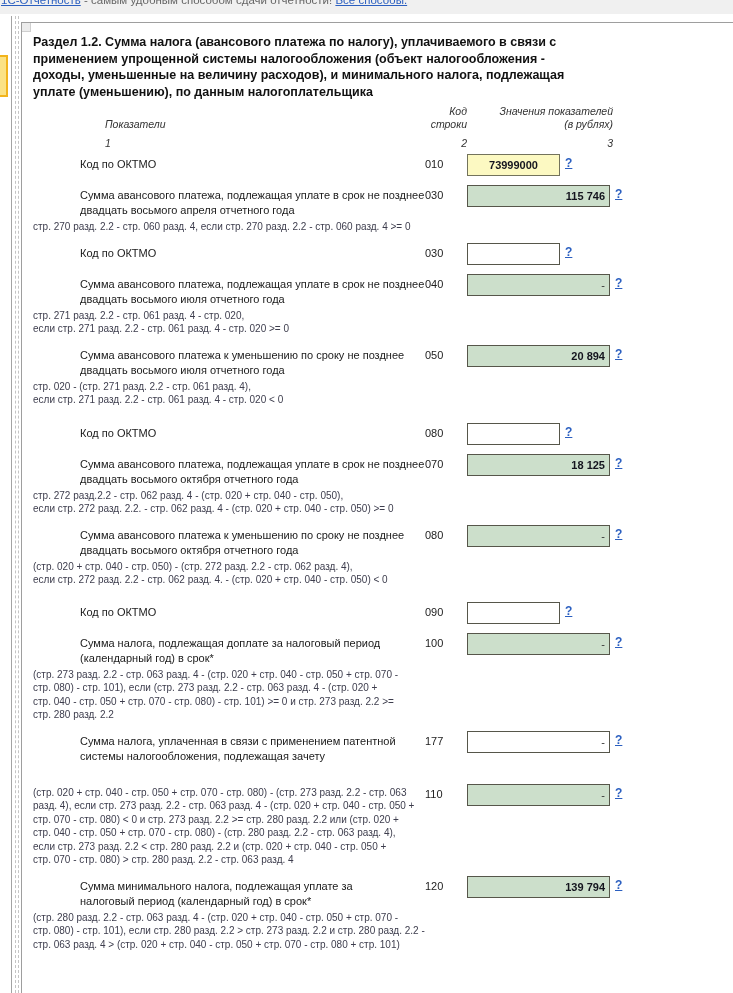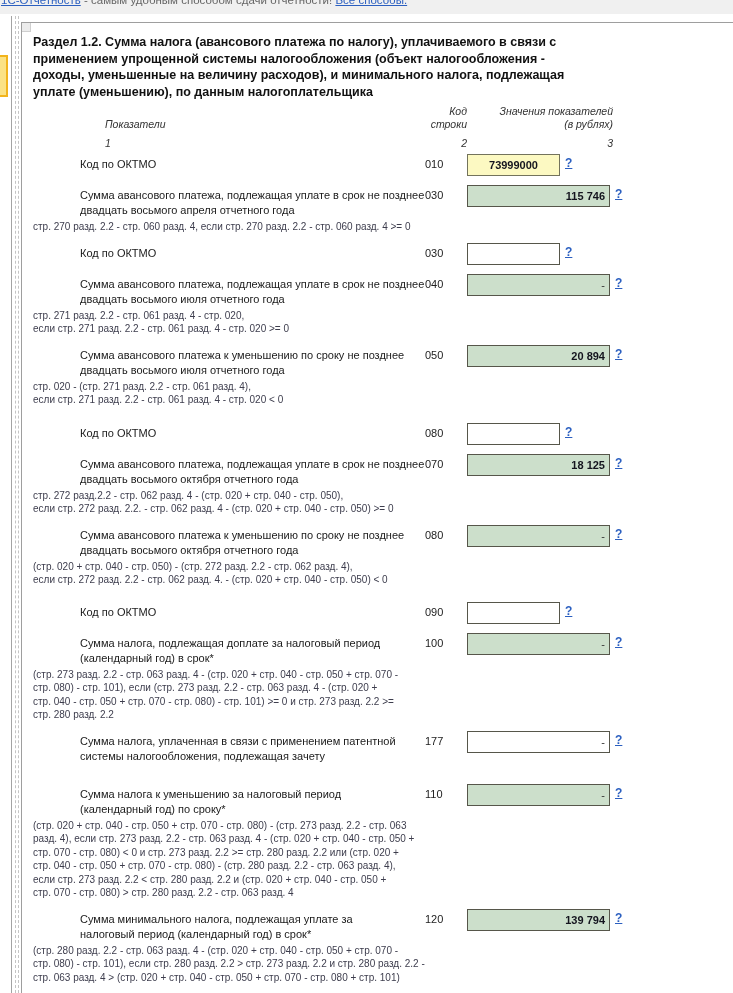--- a/index.html
+++ b/index.html
@@ -284,22 +284,20 @@
     </div>
     <div class="cell-code">177</div>
     <div class="cell-value">
       <div class="field amount white dash">-</div>
       <a class="help">?</a>
     </div>
   </div>
 
   <div class="grid-row row gap20">
     <div>
-      <div class="row-label">Сумма налога к уменьшению за налоговый период
-(календарный год) по сроку*</div>
       <div class="row-formula">(стр. 020 + стр. 040 - стр. 050 + стр. 070 - стр. 080) - (стр. 273 разд. 2.2 - стр. 063
 разд. 4), если стр. 273 разд. 2.2 - стр. 063 разд. 4 - (стр. 020 + стр. 040 - стр. 050 +
 стр. 070 - стр. 080) &lt; 0 и стр. 273 разд. 2.2 &gt;= стр. 280 разд. 2.2 или (стр. 020 +
 стр. 040 - стр. 050 + стр. 070 - стр. 080) - (стр. 280 разд. 2.2 - стр. 063 разд. 4),
 если стр. 273 разд. 2.2 &lt; стр. 280 разд. 2.2 и (стр. 020 + стр. 040 - стр. 050 +
 стр. 070 - стр. 080) &gt; стр. 280 разд. 2.2 - стр. 063 разд. 4</div>
     </div>
     <div class="cell-code">110</div>
     <div class="cell-value">
       <div class="field amount green dash">-</div>

